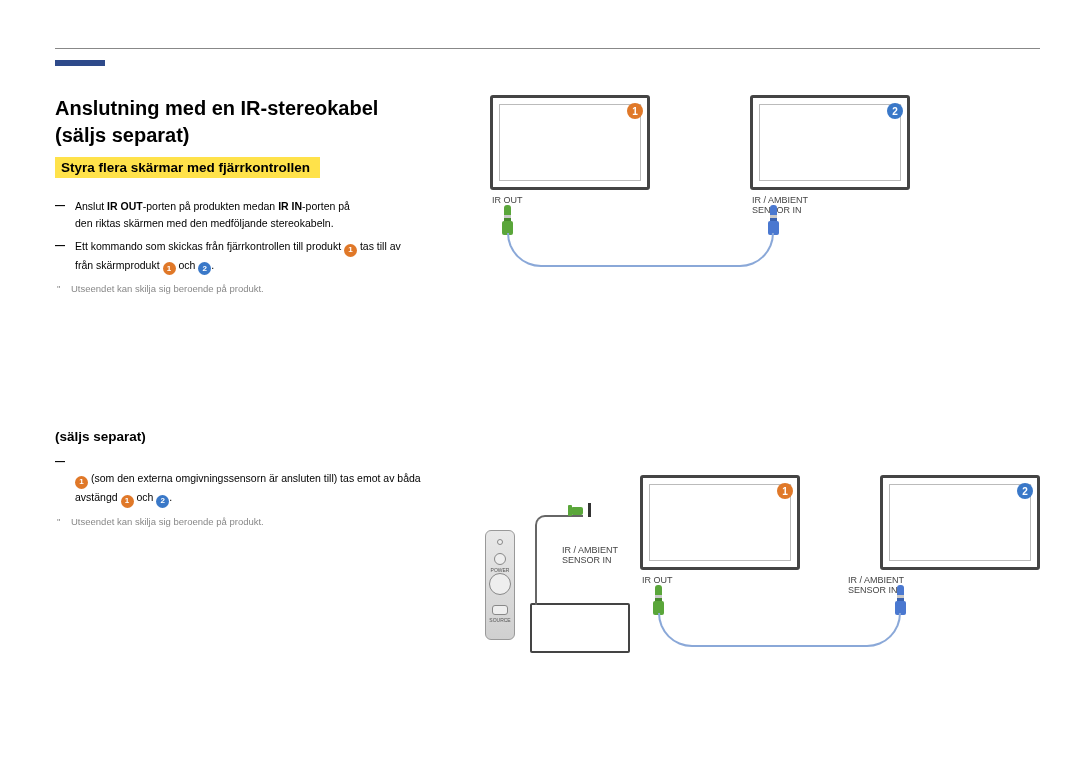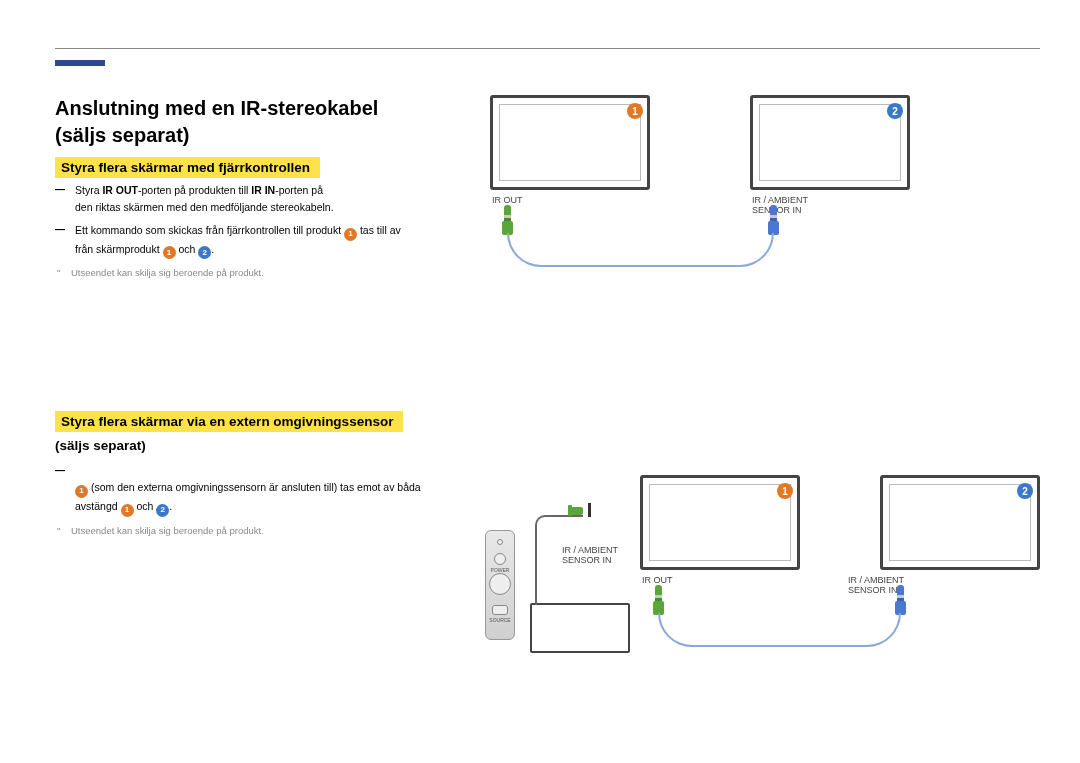--- a/index.html
+++ b/index.html
@@ -45,21 +45,21 @@
     margin-bottom: 18px;
     max-width: 430px;
   }
   .section-title {
     display: inline-block;
     background: #ffe24a;
     color: #000;
     font-size: 13.5px;
     font-weight: 700;
     padding: 3px 10px 3px 6px;
-    margin-bottom: 4px;
+    margin-bottom: 20px;
   }
   .sub-extra {
     font-size: 13.5px;
     font-weight: 700;
     margin-top: 2px;
     margin-bottom: 10px;
   }
   .bullets {
     font-size: 10.5px;
     line-height: 1.6;
@@ -194,40 +194,39 @@
   <h1>
     <span>Anslutning med en IR-stereokabel</span><br>
     <span>(säljs separat)</span>
   </h1>
 
   <div class="section-title">Styra flera skärmar med fjärrkontrollen</div>
   <div class="bullets">
     <div class="bullet-row">
       <div class="bullet-marker">―</div>
       <div class="bullet-text">
-        <span>Styra </span><b>IR OUT</b><span>-porten på produkten till </span><b>IR IN</b><span>-porten på</span><br>
+        <span>Anslut </span><b>IR OUT</b><span>-porten på produkten medan </span><b>IR IN</b><span>-porten på</span><br>
         <span>den riktas skärmen med den medföljande stereokabeln.</span>
       </div>
     </div>
     <div class="bullet-row">
       <div class="bullet-marker">―</div>
       <div class="bullet-text">
         <span>Ett kommando som skickas från fjärrkontrollen till produkt </span><span class="circle-num c1">1</span><span> tas till av</span><br>
         <span>från skärmprodukt </span><span class="circle-num c1">1</span><span> och </span><span class="circle-num c2">2</span><span>.</span>
       </div>
     </div>
     <div class="note-row">
       <span class="tick">"</span>
       <span>Utseendet kan skilja sig beroende på produkt.</span>
     </div>
   </div>
 
   <div class="gap"></div>
 
-  <div class="section-title">Styra flera skärmar via en extern omgivningssensor</div>
   <div class="sub-extra">(säljs separat)</div>
   <div class="bullets">
     <div class="bullet-row">
       <div class="bullet-marker">―</div>
       <div class="bullet-text">
         <br>
         <span class="circle-num c1">1</span><span> (som den externa omgivningssensorn är ansluten till) tas emot av båda</span><br>
         <span>avstängd </span><span class="circle-num c1">1</span><span> och </span><span class="circle-num c2">2</span><span>.</span>
       </div>
     </div>

